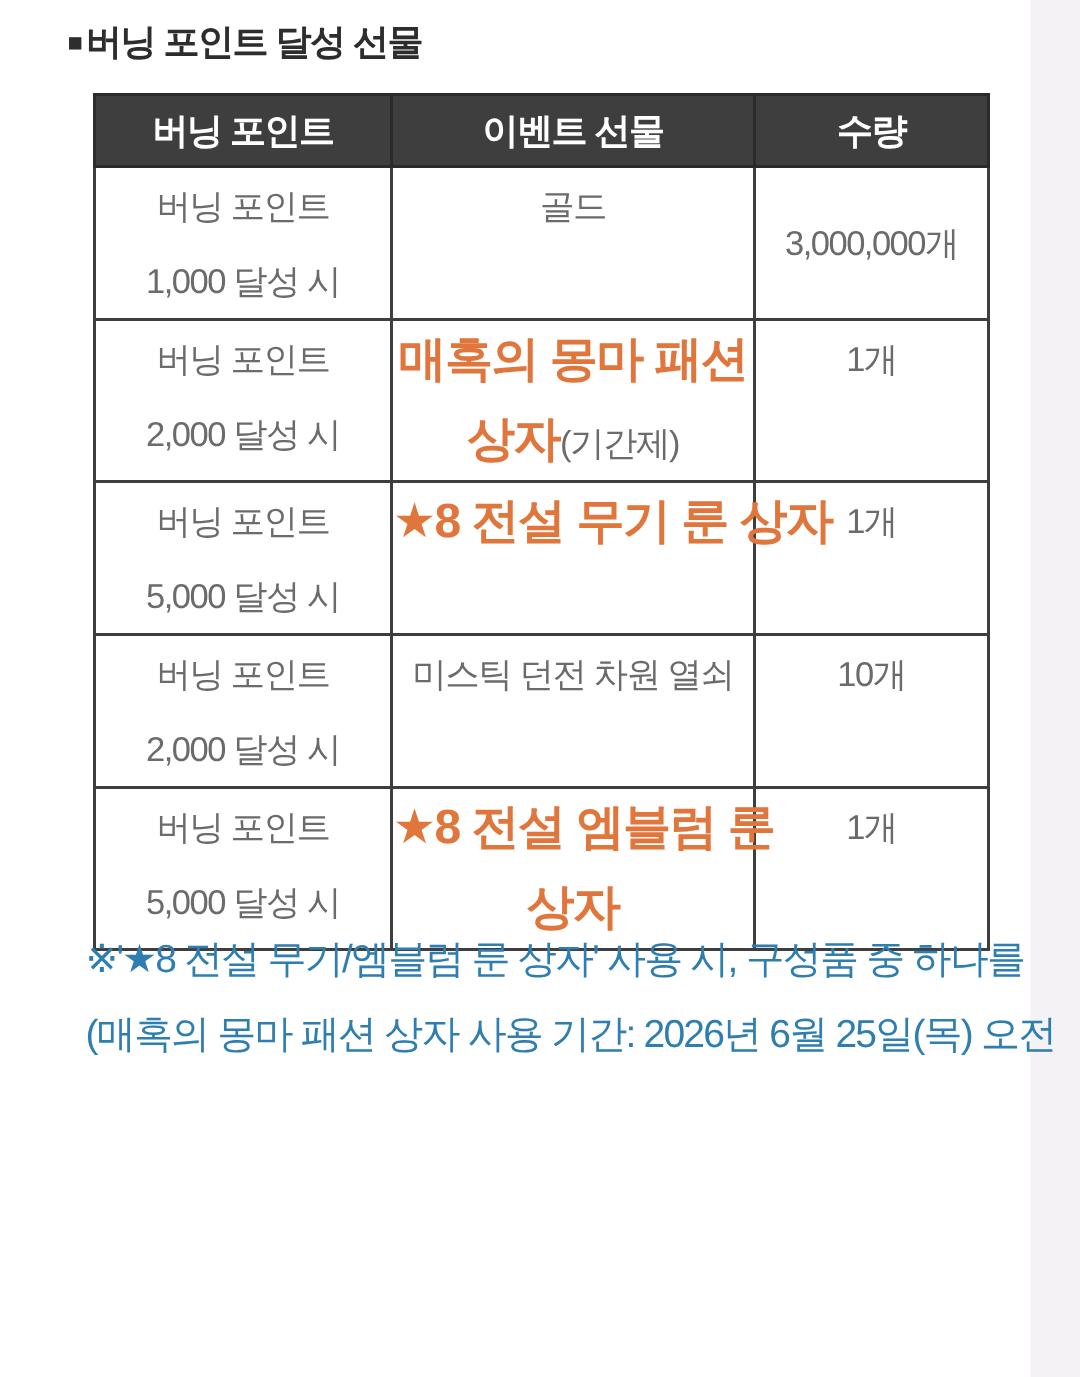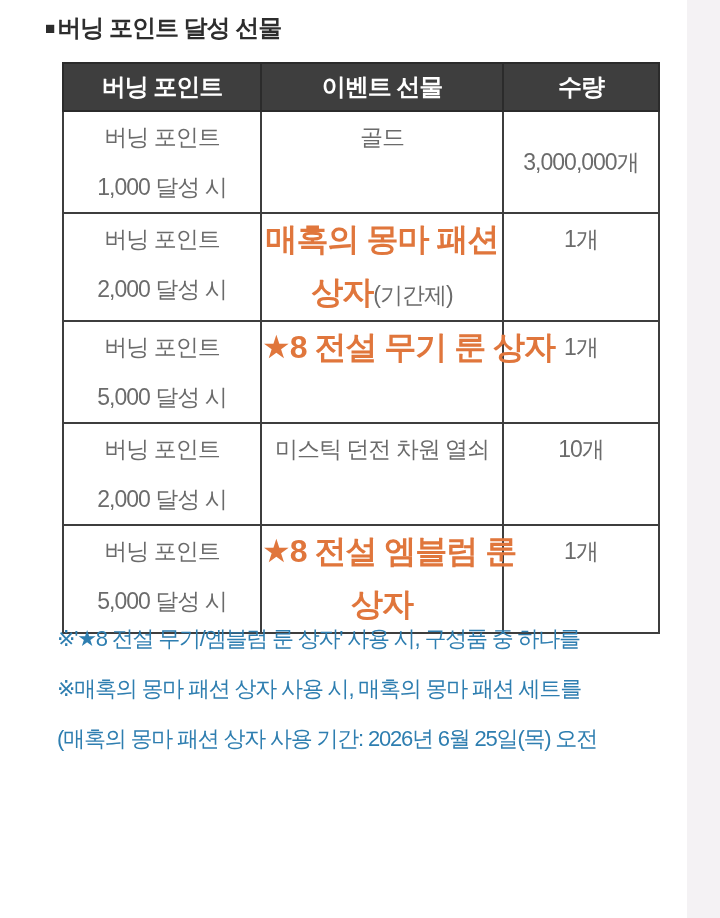--- a/index.html
+++ b/index.html
@@ -61,21 +61,21 @@
   .gift-table td.qty-cell { white-space: nowrap; margin-top: 22px; }
   .cell-line { line-height: 50px; white-space: nowrap; }
   .hl {
     color: #e0763c;
     font-weight: bold;
     font-size: 32px;
   }
   .notes {
     position: absolute; left: 57px; top: 614px;
     width: 615px;
-    font-size: 22px;
+    font-size: 26px;
     line-height: 50px;
     color: #2e7eb0;
     letter-spacing: -1.2px;
   }
   .note-line { white-space: nowrap; }
 </style>
 </head>
 <body>
 
 <div class="right-gutter"></div>
@@ -146,15 +146,14 @@
           <div class="cell-line"><span class="hl">★8 전설 엠블럼 룬</span></div>
           <div class="cell-line"><span class="hl">상자</span></div>
         </td>
         <td class="qty-cell">1개</td>
       </tr>
     </tbody>
 </table>
 
 <div class="notes" id="notes">
     <div class="note-line">※'★8 전설 무기/엠블럼 룬 상자' 사용 시, 구성품 중 하나를</div>
-    <div class="note-line">※매혹의 몽마 패션 상자 사용 시, 매혹의 몽마 패션 세트를</div>
     <div class="note-line">(매혹의 몽마 패션 상자 사용 기간: 2026년 6월 25일(목) 오전</div>
   </div>
 
 </body></html>

